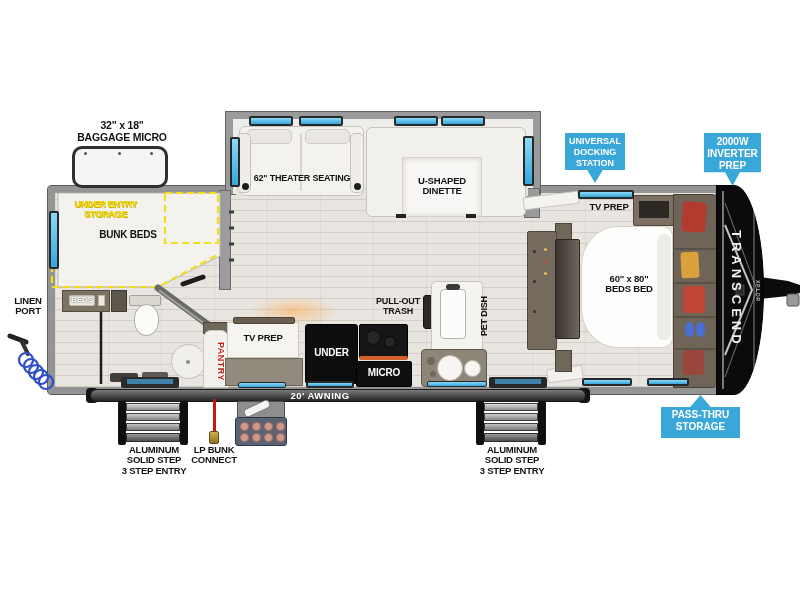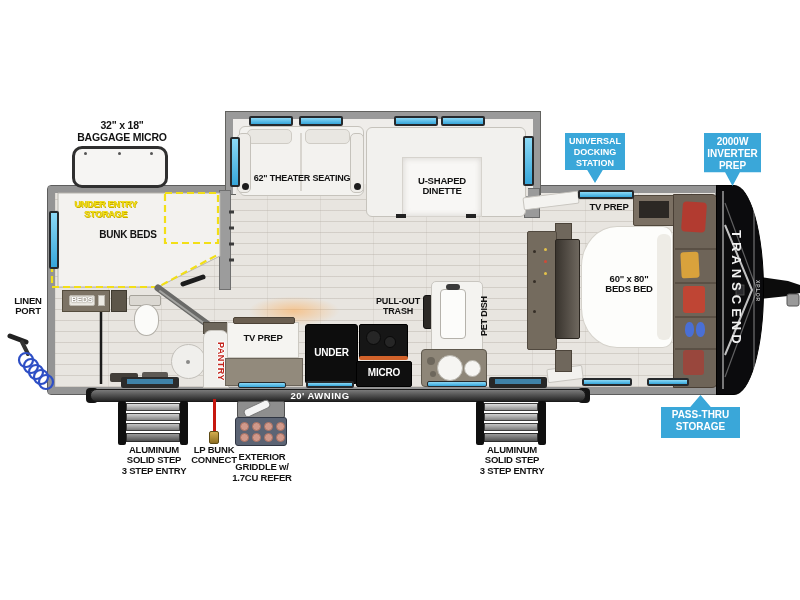--- a/index.html
+++ b/index.html
@@ -254,25 +254,20 @@
   <div class="abs z10" style="left:243px;top:404px;width:28px;height:9px;background:#f4f4f4;border:1px solid #777;border-radius:4px;transform:rotate(-25deg);"></div>
   <div class="abs z10" style="left:235px;top:417px;width:52px;height:29px;background:#5c6474;border:1px solid #2f3542;border-radius:3px;"></div>
   <div class="abs z10" style="left:240px;top:422px;width:9px;height:9px;background:#d0998b;border:1px solid #ad7262;border-radius:50%;"></div>
   <div class="abs z10" style="left:252px;top:422px;width:9px;height:9px;background:#d0998b;border:1px solid #ad7262;border-radius:50%;"></div>
   <div class="abs z10" style="left:264px;top:422px;width:9px;height:9px;background:#d0998b;border:1px solid #ad7262;border-radius:50%;"></div>
   <div class="abs z10" style="left:276px;top:422px;width:9px;height:9px;background:#d0998b;border:1px solid #ad7262;border-radius:50%;"></div>
   <div class="abs z10" style="left:240px;top:433px;width:9px;height:9px;background:#d0998b;border:1px solid #ad7262;border-radius:50%;"></div>
   <div class="abs z10" style="left:252px;top:433px;width:9px;height:9px;background:#d0998b;border:1px solid #ad7262;border-radius:50%;"></div>
   <div class="abs z10" style="left:264px;top:433px;width:9px;height:9px;background:#d0998b;border:1px solid #ad7262;border-radius:50%;"></div>
   <div class="abs z10" style="left:276px;top:433px;width:9px;height:9px;background:#d0998b;border:1px solid #ad7262;border-radius:50%;"></div>
-  <div class="lbl" style="left:222px;top:452px;width:80px;font-size:9.5px;">
-    <div>EXTERIOR</div>
-    <div>GRIDDLE w/</div>
-    <div>1.7CU REFER</div>
-  </div>
 
   <div class="lbl" style="left:2px;top:296px;width:52px;font-size:9.5px;">
     <div>LINEN</div>
     <div>PORT</div>
   </div>
 
   <div class="badge" style="left:565px;top:133px;width:60px;height:50px;padding-top:3px;font-size:9px;
               clip-path:polygon(0 0,100% 0,100% 74%,63% 74%,50% 100%,37% 74%,0 74%);">
     <div>UNIVERSAL</div>
     <div>DOCKING</div>

